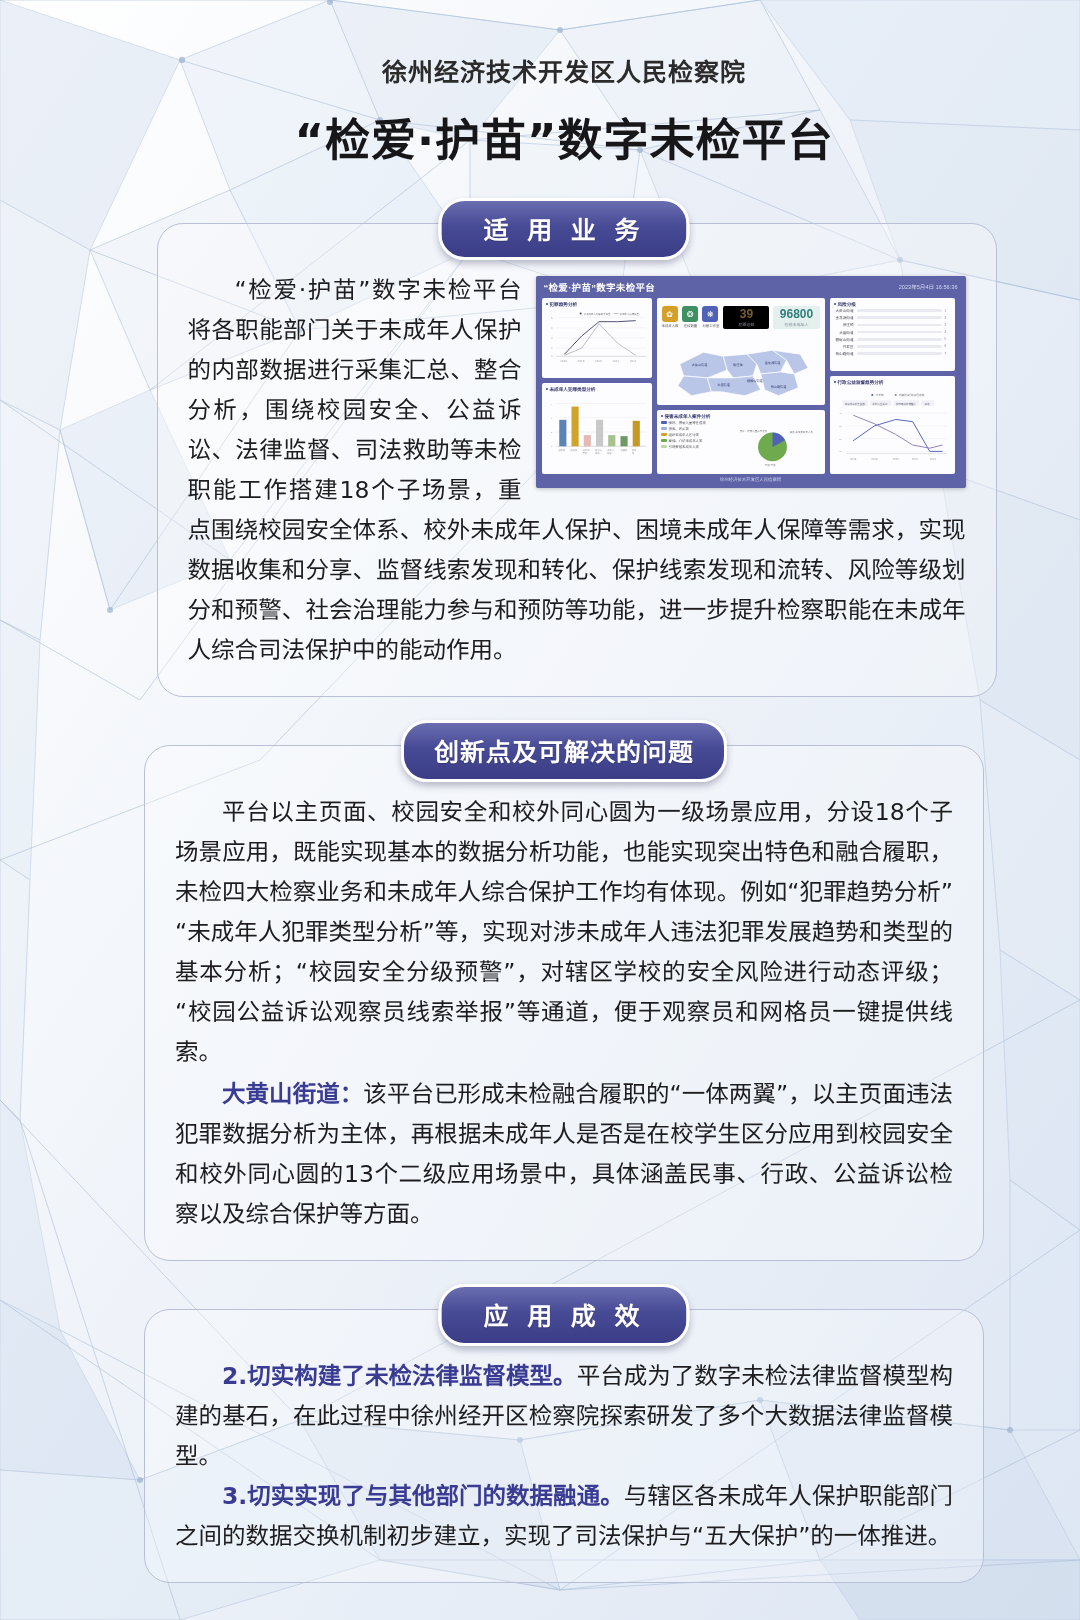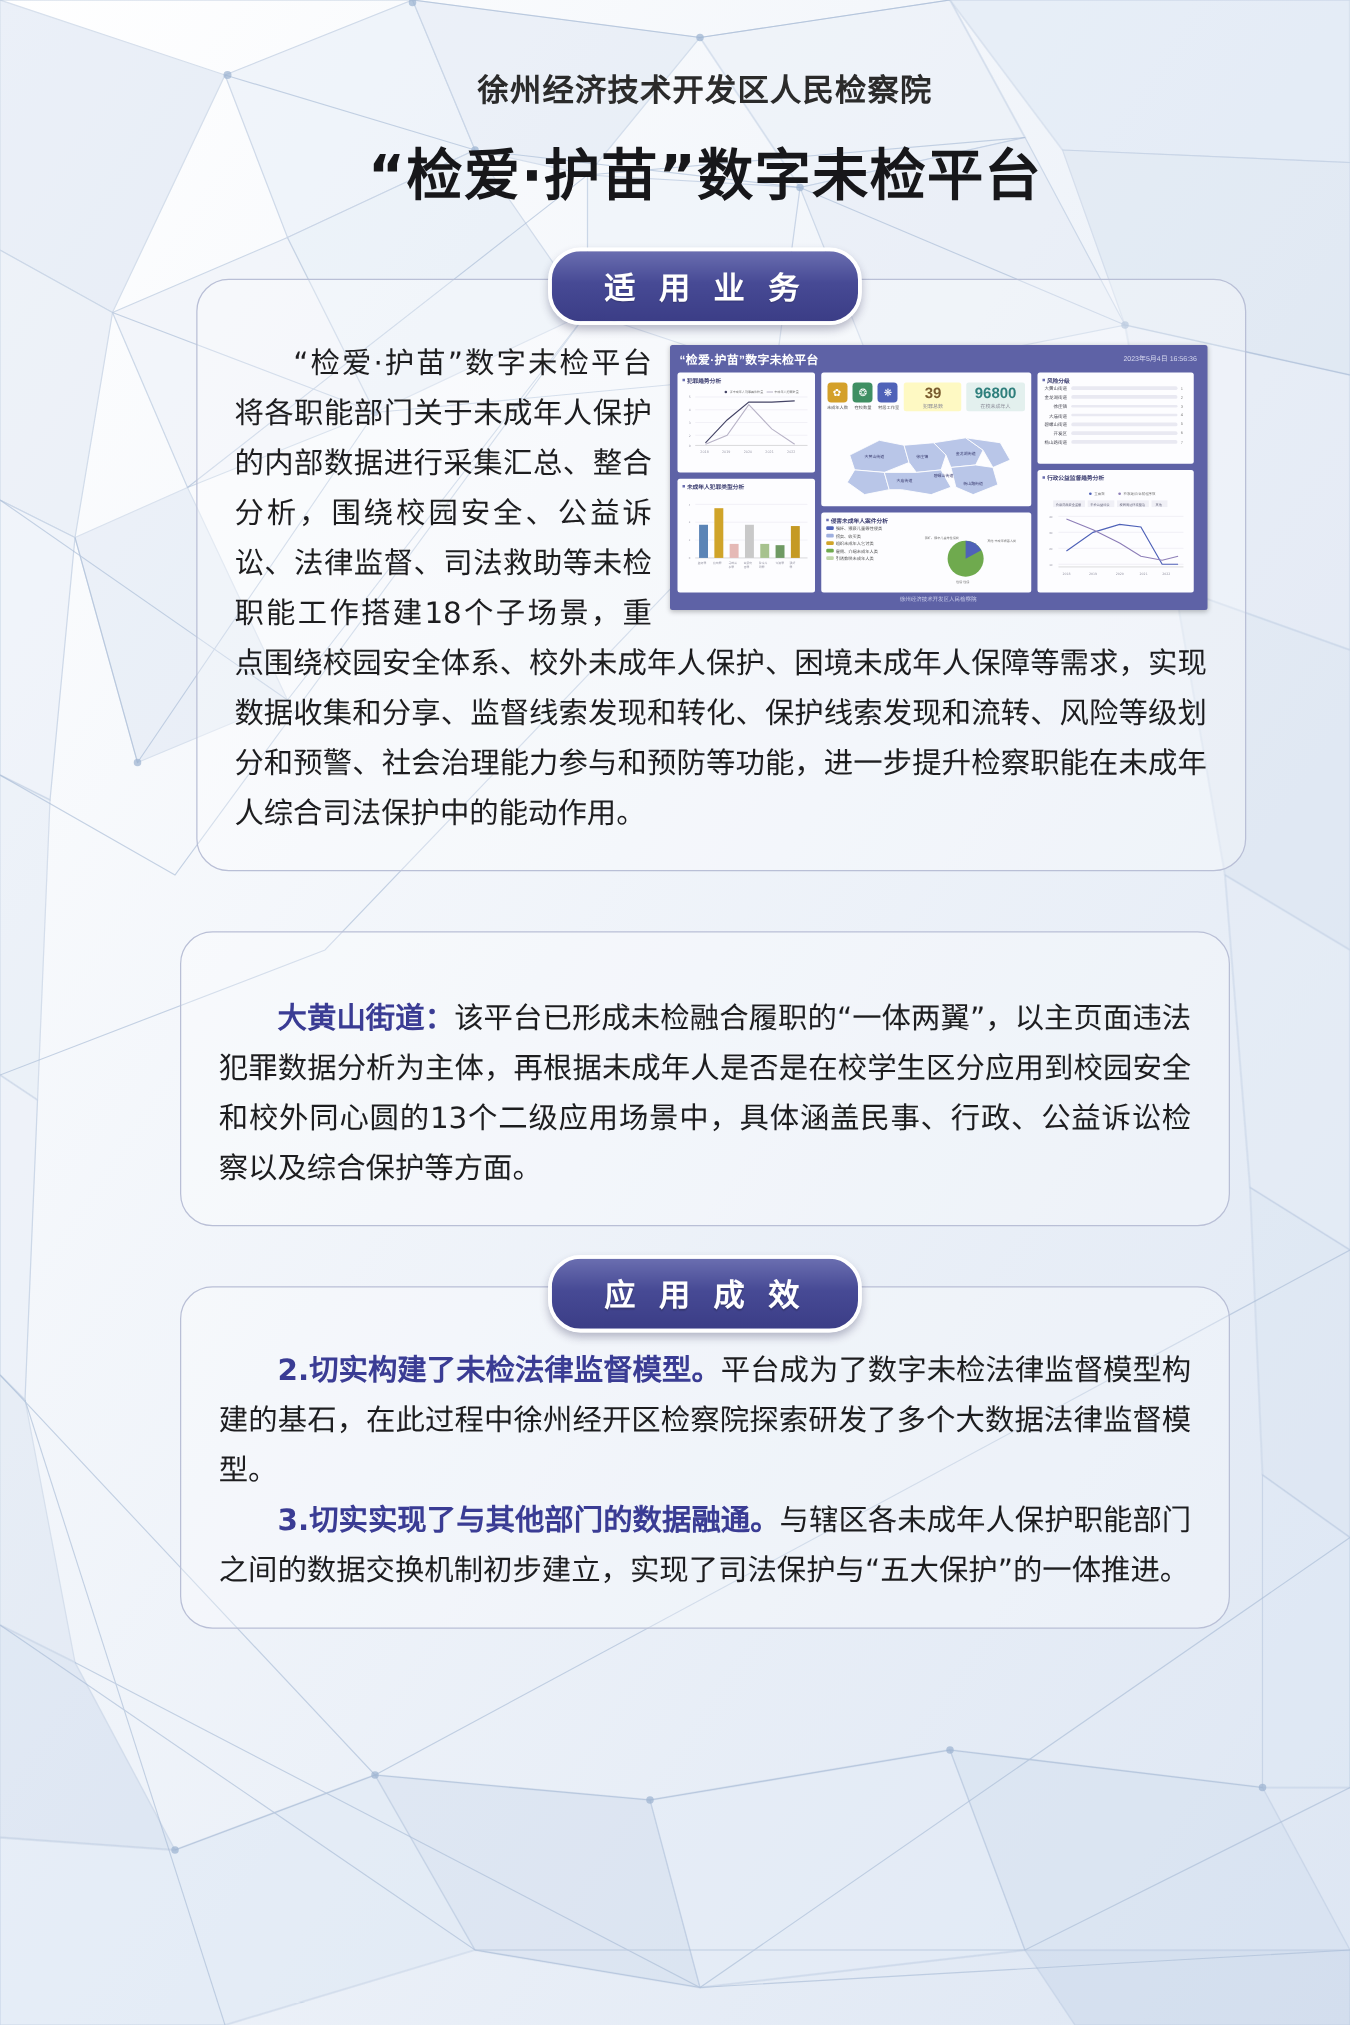--- a/index.html
+++ b/index.html
@@ -302,21 +302,21 @@
                     </div>
                     <div>
                       <div class="kpi-ico" style="background:#3f8f63;">❂</div>
                       <div class="kpi-ico-lbl">在校数量</div>
                     </div>
                     <div>
                       <div class="kpi-ico" style="background:#4f62b8;">❋</div>
                       <div class="kpi-ico-lbl">村居工作室</div>
                     </div>
                   </div>
-                  <div class="kpi-box" style="background:#fef9c3;">
+                  <div class="kpi-box" style="background:#000000;">
                     <div class="kpi-num" style="color:#7a5c2e;">39</div>
                     <div class="kpi-lbl">犯罪总数</div>
                   </div>
                   <div class="kpi-box" style="background:#e3f0ee;">
                     <div class="kpi-num" style="color:#2f7f7c;">96800</div>
                     <div class="kpi-lbl">在校未成年人</div>
                   </div>
                 </div>
                 <svg viewBox="0 0 160 64" style="width:100%;height:72px;margin-top:2px;">
                   <g fill="#b9c6e8" stroke="#ffffff" stroke-width=".7">
@@ -468,22 +468,26 @@
       </div>
 
       <div class="copy">
         <p class="indent">“检爱·护苗”数字未检平台将各职能部门关于未成年人保护的内部数据进行采集汇总、整合分析，围绕校园安全、公益诉讼、法律监督、司法救助等未检职能工作搭建18个子场景，重点围绕校园安全体系、校外未成年人保护、困境未成年人保障等需求，实现数据收集和分享、监督线索发现和转化、保护线索发现和流转、风险等级划分和预警、社会治理能力参与和预防等功能，进一步提升检察职能在未成年人综合司法保护中的能动作用。</p>
       </div>
       <div style="clear:both;"></div>
     </div>
   </div>
 
   <div class="section" style="margin-top:48px;">
+    <div class="pill-wrap">
+      <div class="pill tight">创新点及可解决的问题</div>
+    </div>
     <div class="sec-band">
       <div class="copy">
+        <p class="indent">平台以主页面、校园安全和校外同心圆为一级场景应用，分设18个子场景应用，既能实现基本的数据分析功能，也能实现突出特色和融合履职，未检四大检察业务和未成年人综合保护工作均有体现。例如“犯罪趋势分析”“未成年人犯罪类型分析”等，实现对涉未成年人违法犯罪发展趋势和类型的基本分析；“校园安全分级预警”，对辖区学校的安全风险进行动态评级；“校园公益诉讼观察员线索举报”等通道，便于观察员和网格员一键提供线索。</p>
         <p class="indent" style="margin-top:2px;">
           <span class="hl">大黄山街道：</span><span>该平台已形成未检融合履职的“一体两翼”，以主页面违法犯罪数据分析为主体，再根据未成年人是否是在校学生区分应用到校园安全和校外同心圆的13个二级应用场景中，具体涵盖民事、行政、公益诉讼检察以及综合保护等方面。</span>
         </p>
       </div>
     </div>
   </div>
 
   <div class="section" style="margin-top:48px;">
     <div class="pill-wrap">
       <div class="pill">应 用 成 效</div>

